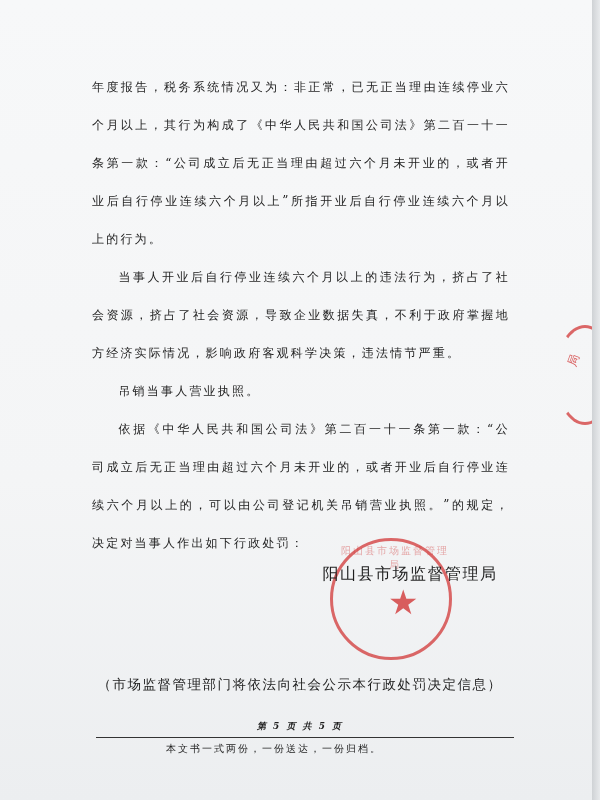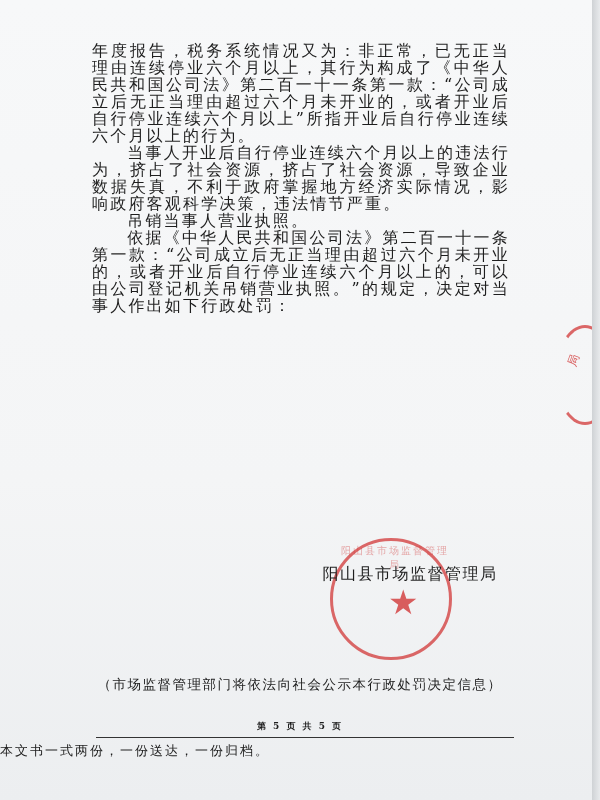--- a/index.html
+++ b/index.html
@@ -13,41 +13,41 @@
   .page {
     position:absolute; left:0; top:0; width:592px; height:800px;
     background:linear-gradient(180deg,#f7f8f9 0%,#f4f5f6 60%,#eceef0 100%);
     border-right:1px solid #d9dbdd;
   }
   .edge {
     position:absolute; right:0; top:0; width:8px; height:800px;
     background:linear-gradient(90deg,#cfd2d5,#e8eaec);
   }
   .body-text {
-    position:absolute; left:92px; top:42px; width:418px;
-    font-size:16px; line-height:17px; letter-spacing:2.2px;
+    position:absolute; left:92px; top:68px; width:418px;
+    font-size:12px; line-height:38px; letter-spacing:2.2px;
   }
   .para { margin:0; text-align:justify; }
   .para.indent { text-indent:2.2em; }
   .sig-wrap { position:absolute; left:300px; top:560px; width:220px; text-align:center; font-size:16px; letter-spacing:1.5px; line-height:27px;}
   .notice {
     position:absolute; left:70px; top:640px; width:460px; text-align:center;
     font-size:13.5px; letter-spacing:1.5px;margin-top:36px;
   }
   .page-no {
     position:absolute; left:0; width:600px; top:720px; text-align:center;
-    font-size:9px; letter-spacing:2px; font-weight:bold;
+    font-size:9px; letter-spacing:2px; font-weight:bold;font-style:italic;
   }
   .rule {
     position:absolute; left:96px; top:737px; width:418px; height:0;
     border-top:1px solid #333;
   }
   .footer {
-    position:absolute; left:0; width:548px; top:742px; text-align:left;
-    font-size:13px; letter-spacing:2px;
+    position:absolute; left:0; width:548px; top:742px; text-align:center;
+    font-size:10px; letter-spacing:2px;
   }
   .seal {
     position:absolute; left:330px; top:538px; width:122px; height:122px;
     border:3px solid rgba(210,55,55,0.75); border-radius:50%;
     box-sizing:border-box;
   }
   .seal-star {
     position:absolute; left:388px; top:585px; color:rgba(210,55,55,0.8);
     font-size:34px; line-height:34px;
   }

